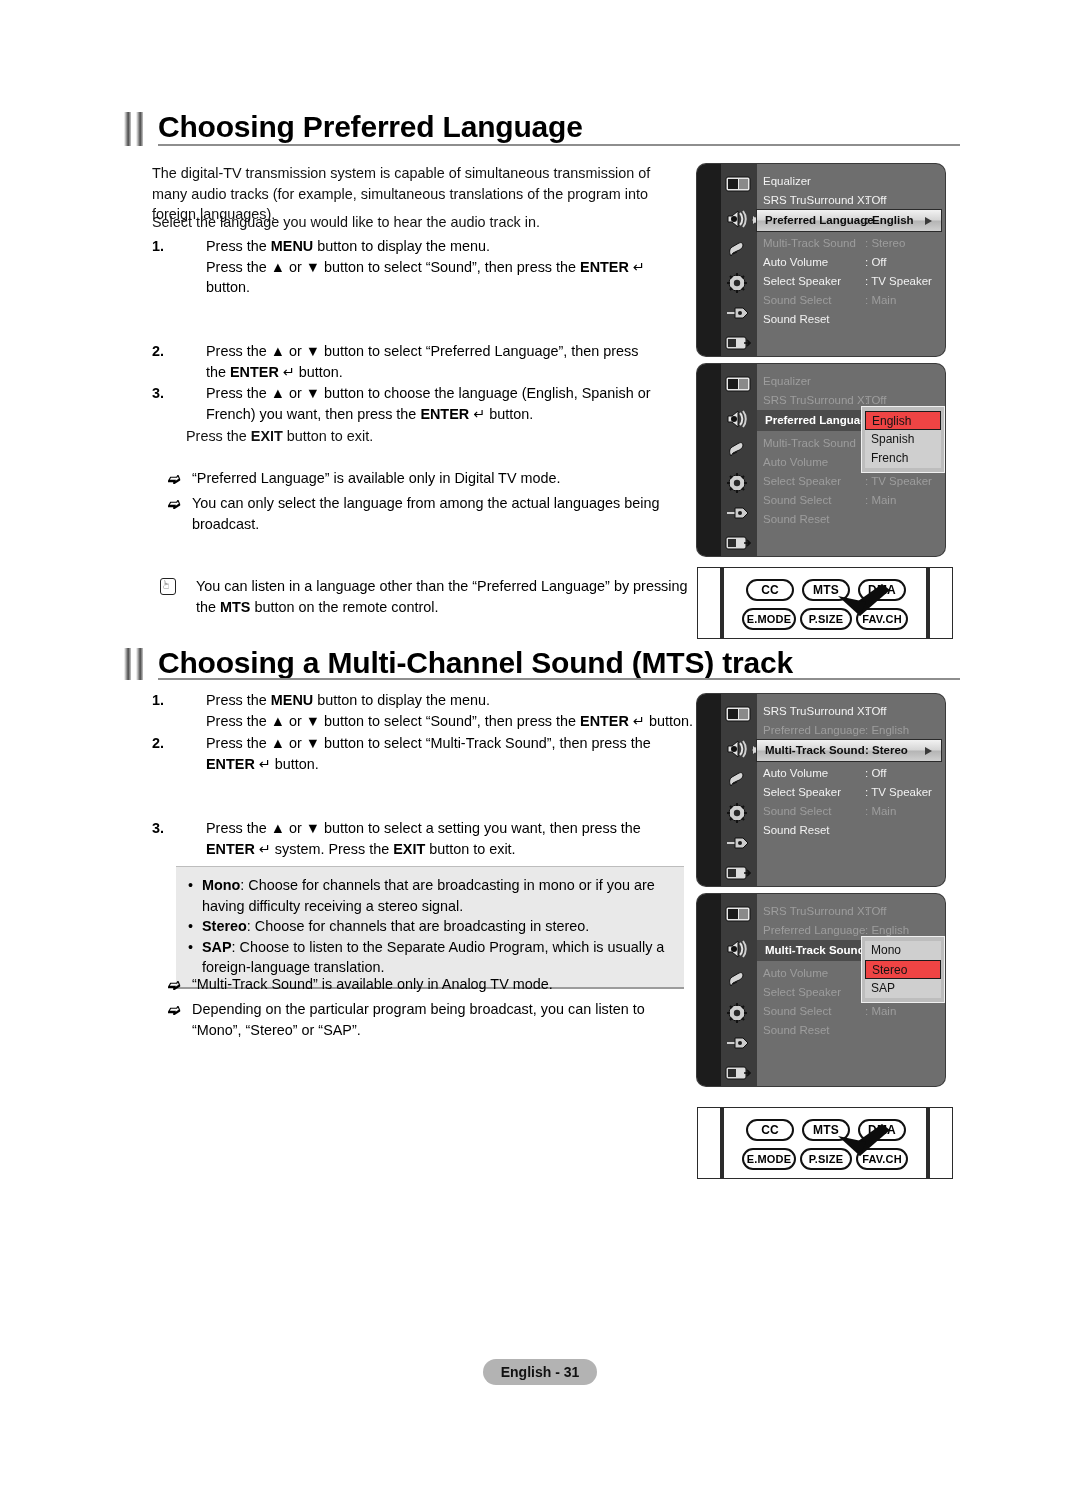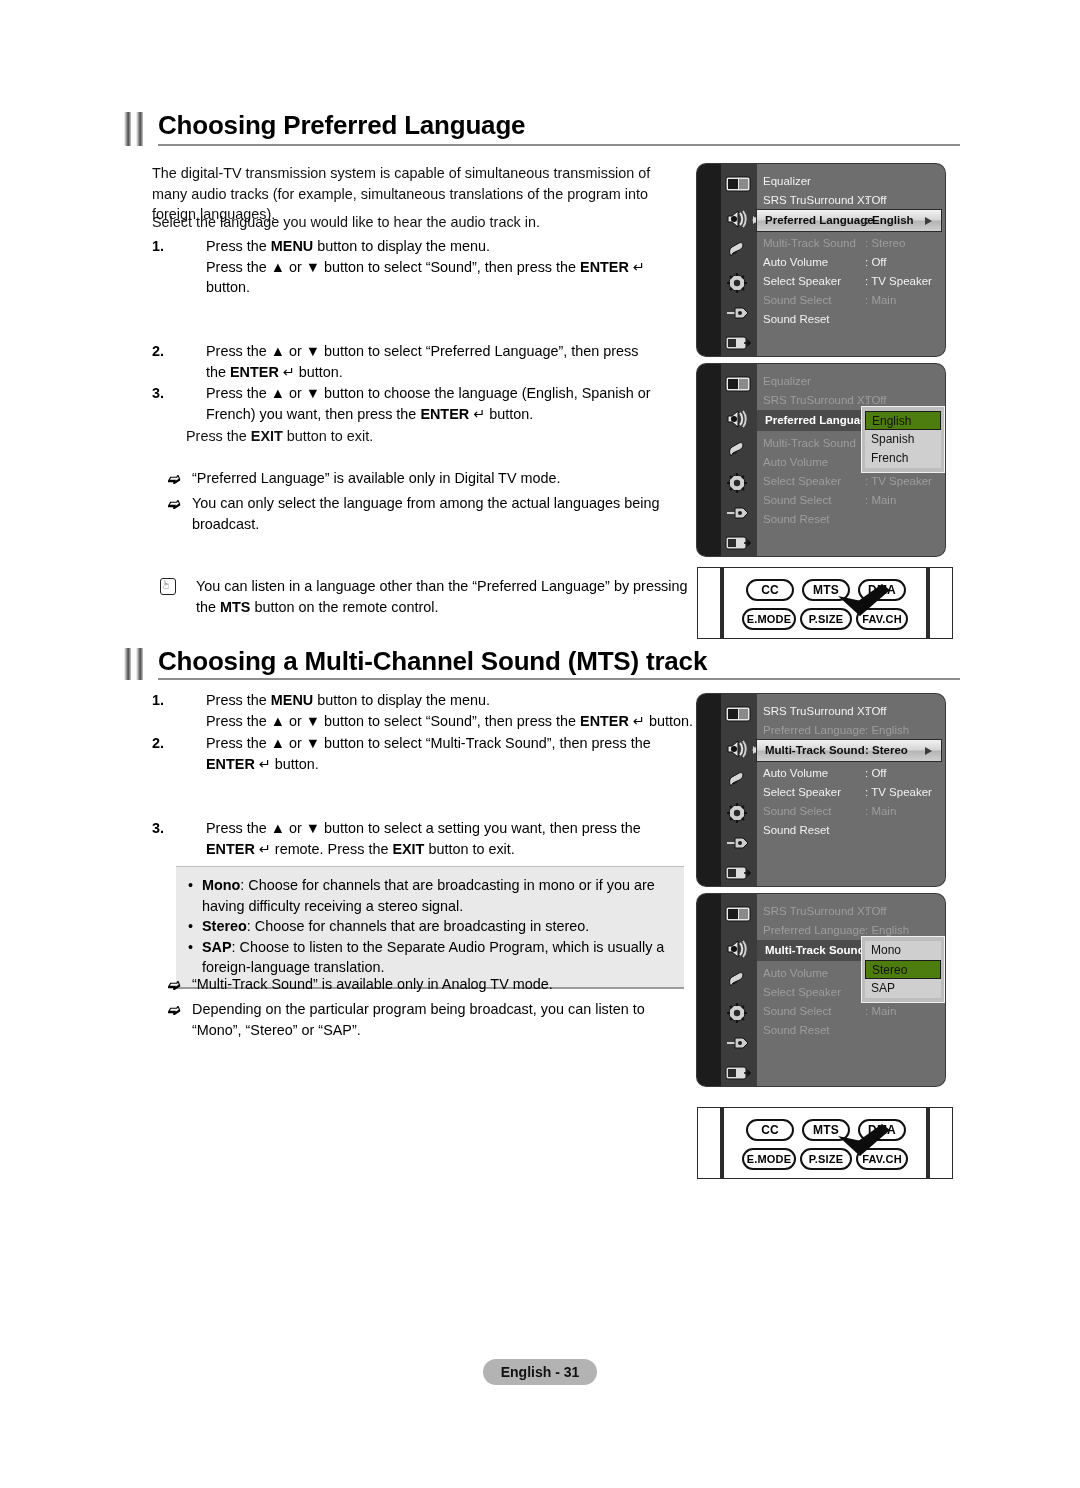--- a/index.html
+++ b/index.html
@@ -17,21 +17,21 @@
   .section-head { position:absolute; }
   .head-bars { position:absolute; left:0; top:0; width:26px; height:100%; }
   .head-bars .b {
     position:absolute; top:0; width:7px; height:100%;
     background:linear-gradient(to right,#ffffff 0%,#9a9a9a 35%,#4a4a4a 60%,#c8c8c8 100%);
   }
   .head-bars .b1 { left:2px; }
   .head-bars .b2 { left:14px; }
   .head-title {
     position:absolute; left:36px; top:-2px;
-    font-size:26px; font-weight:bold; letter-spacing:-0.2px;
+    font-size:30px; font-weight:bold; letter-spacing:-0.2px;
     white-space:nowrap;
   }
   .head-rule {
     position:absolute; left:36px; right:0; bottom:0;
     height:2px; background:#8e8e8e;
   }
 
   
   .para {
     position:absolute;
@@ -163,21 +163,21 @@
     box-sizing:border-box;
   }
   .osd .popup .opt {
     height:19px; line-height:19px;
     font-size:12px; color:#131313;
     padding-left:6px;
     background:#cfcfcf;
     box-sizing:border-box;
   }
   .osd .popup .opt.cur {
-    background:#4d7c0f;
+    background:#ef4444;
     border:1.5px solid #1a1a1a;
     font-weight:normal;
   }
 
   
   .remote {
     position:absolute;
     background:#ffffff;
     border:1.5px solid #2b2b2b;
     box-sizing:border-box;
@@ -288,21 +288,21 @@
   <div class="step" style="left:152px; top:733px; width:500px;">
     <span class="num">2.</span>
     <span class="txt">
       <span>Press the ▲ or ▼ button to select “Multi-Track Sound”, then press the </span><b>ENTER</b><span> ↵ button.</span>
     </span>
   </div>
 
   <div class="step" style="left:152px; top:818px; width:500px;">
     <span class="num">3.</span>
     <span class="txt">
-      <span>Press the ▲ or ▼ button to select a setting you want, then press the </span><b>ENTER</b><span> ↵ remote. Press the </span><b>EXIT</b><span> button to exit.</span>
+      <span>Press the ▲ or ▼ button to select a setting you want, then press the </span><b>ENTER</b><span> ↵ system. Press the </span><b>EXIT</b><span> button to exit.</span>
     </span>
   </div>
 
   <div class="tipbox" style="left:176px; top:866px; width:508px;">
     <div class="row">
       <span class="dot">•</span>
       <b>Mono</b><span>: Choose for channels that are broadcasting in mono or if you are having difficulty receiving a stereo signal.</span>
     </div>
     <div class="row">
       <span class="dot">•</span>

